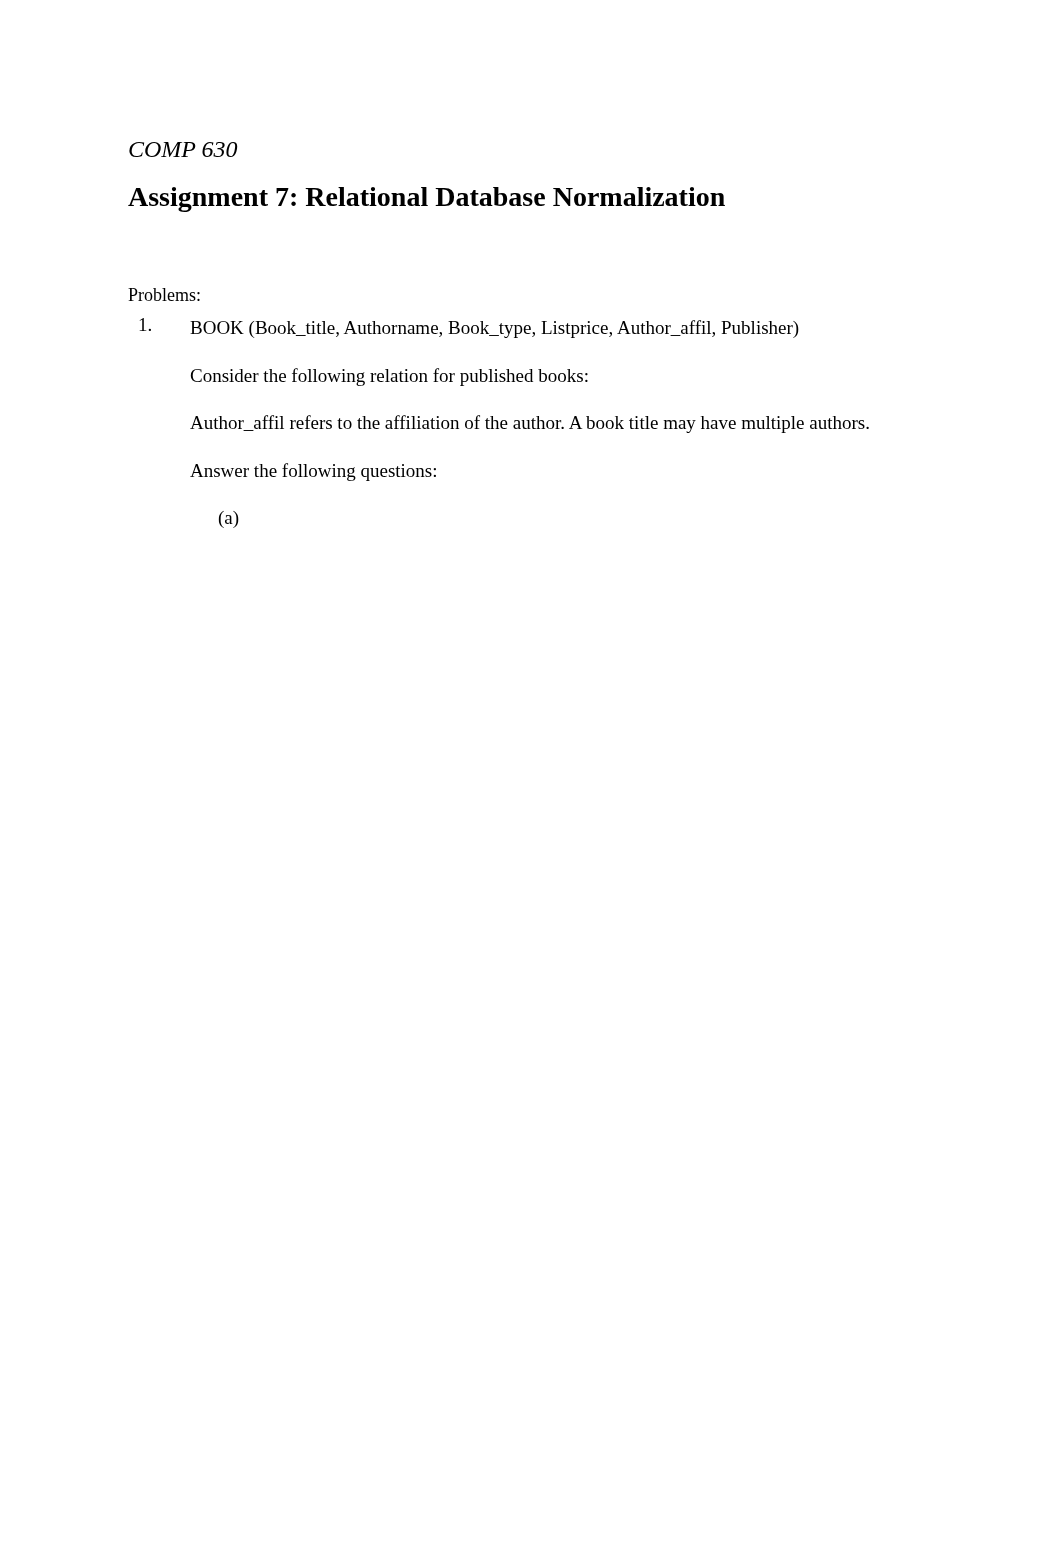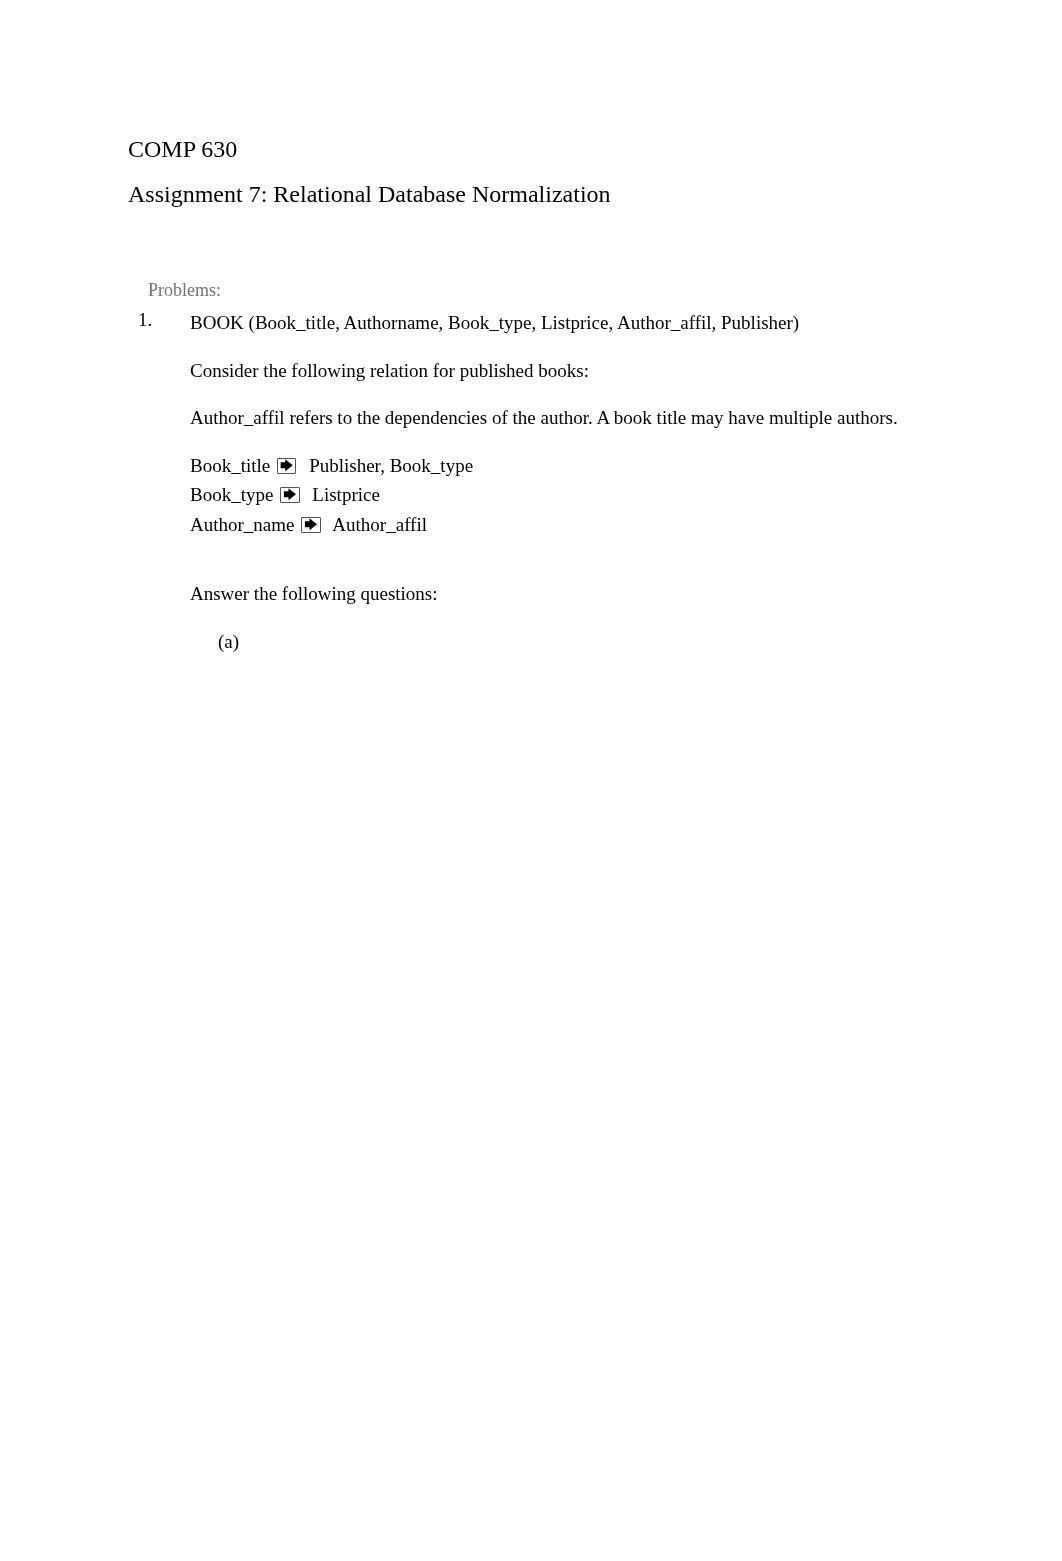--- a/index.html
+++ b/index.html
@@ -12,31 +12,31 @@
       height: 1561px;
       background: #ffffff;
       font-family: "Times New Roman", Times, serif;
       color: #000000;
       padding: 136px 128px 0 128px;
     }
     .course-code {
       font-size: 24px;
       font-weight: normal;
       margin-bottom: 18px;
+      font-style: italic;
     }
     .assignment-title {
-      font-size: 24px;
-      font-weight: normal;
+      font-size: 28px;
+      font-weight: bold;
       margin-bottom: 72px;
     }
     .section-heading {
       font-size: 18px;
-      color: #737373;
+      color: #000000;
       margin-bottom: 8px;
-      margin-left: 20px;
     }
     .problem-list {
       list-style: none;
       padding-left: 38px;
     }
     .problem-item {
       position: relative;
     }
     .problem-number {
       position: absolute;
@@ -97,36 +97,22 @@
 <div class="assignment-title">Assignment 7: Relational Database Normalization</div>
 
 <div class="section-heading">Problems:</div>
 
 <ol class="problem-list">
   <li class="problem-item">
     <span class="problem-number">1.</span>
     <div class="problem-body">
       <p class="para">BOOK (Book_title, Authorname, Book_type, Listprice, Author_affil, Publisher)</p>
       <p class="para">Consider the following relation for published books:</p>
-      <p class="para">Author_affil refers to the dependencies of the author. A book title may have multiple authors.</p>
+      <p class="para">Author_affil refers to the affiliation of the author. A book title may have multiple authors.</p>
 
-      <div class="dep-group">
-        <p class="para-tight">
-          <span>Book_title</span>
-          <span class="arrow">🡆</span><span>  Publisher, Book_type</span>
-        </p>
-        <p class="para-tight">
-          <span>Book_type</span>
-          <span class="arrow">🡆</span><span>  Listprice</span>
-        </p>
-        <p class="para-tight">
-          <span>Author_name</span>
-          <span class="arrow">🡆</span><span>  Author_affil</span>
-        </p>
-      </div>
 
       <p class="para">Answer the following questions:</p>
 
       <ol class="sub-list">
         <li class="sub-item">
           <span class="sub-marker">(a)</span>
         </li>
       </ol>
     </div>
   </li>

